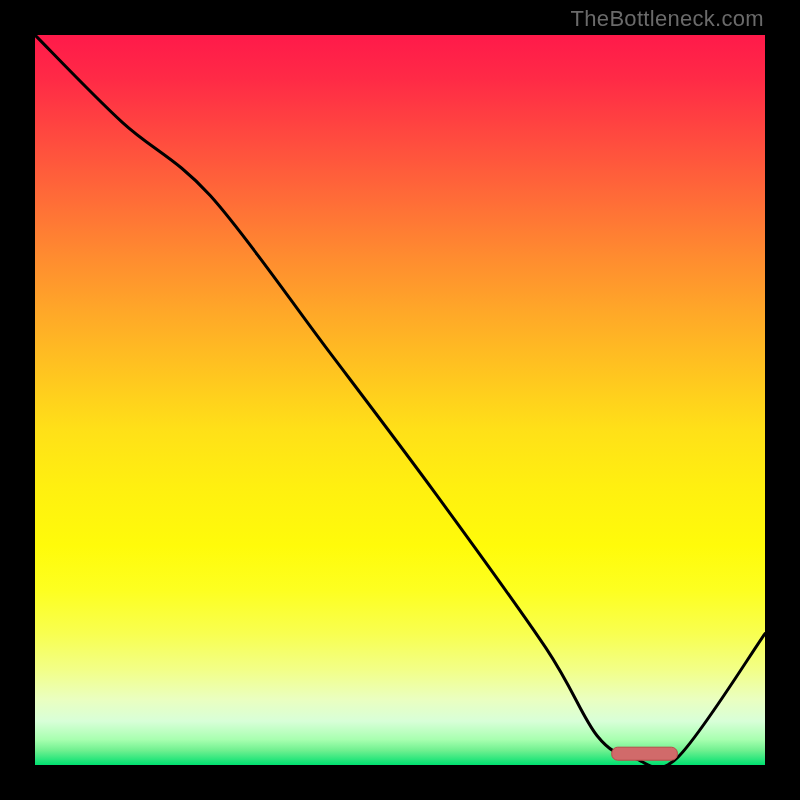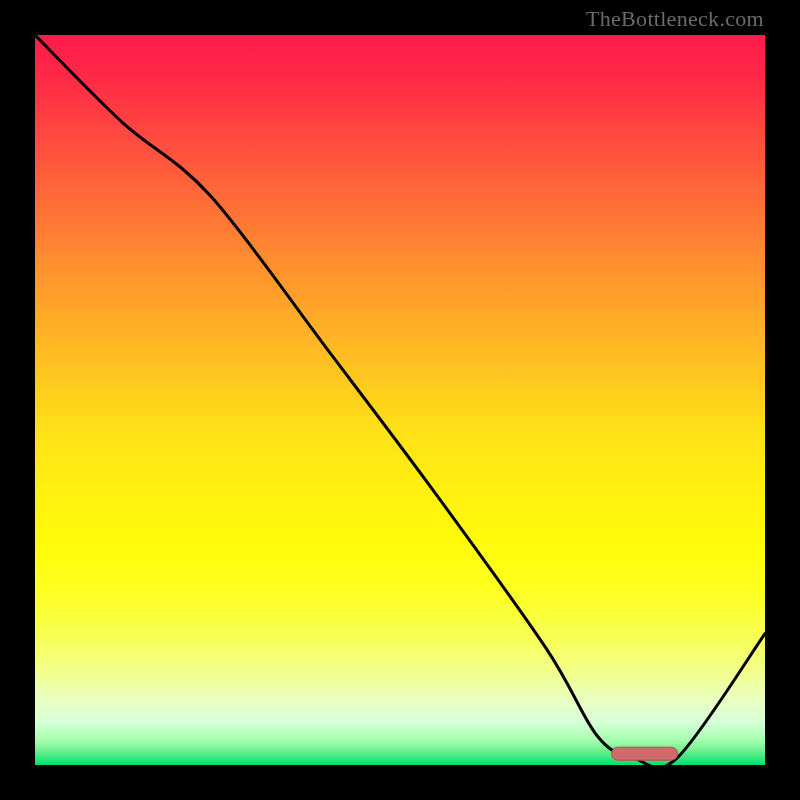--- a/index.html
+++ b/index.html
@@ -9,21 +9,20 @@
     height: 800px;
     background: #000;
     overflow: hidden;
     font-family: Arial, Helvetica, sans-serif;
   }
   .frame {
     position: relative;
     width: 800px;
     height: 568px;
     background: #000;
-    font-family: Liberation Serif, serif;
   }
   .plot-area {
     position: absolute;
     left: 35px;
     top: 35px;
     width: 730px;
     height: 730px;
     overflow: hidden;
   }
   .gradient {

